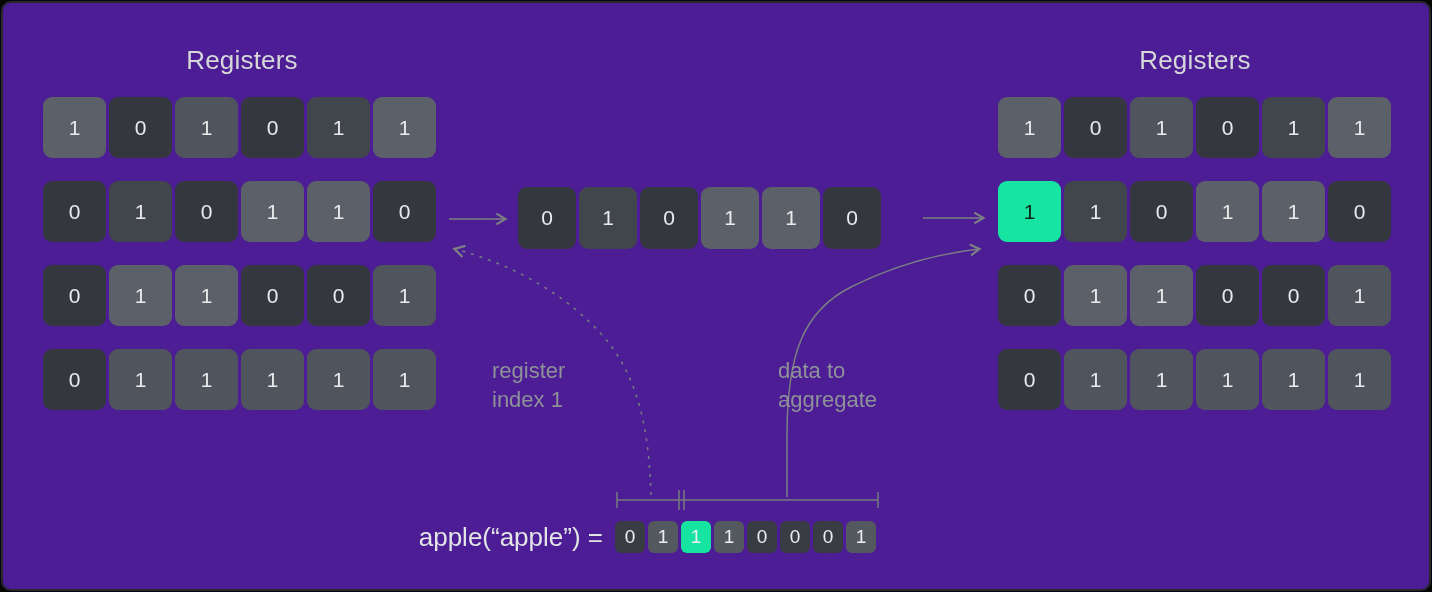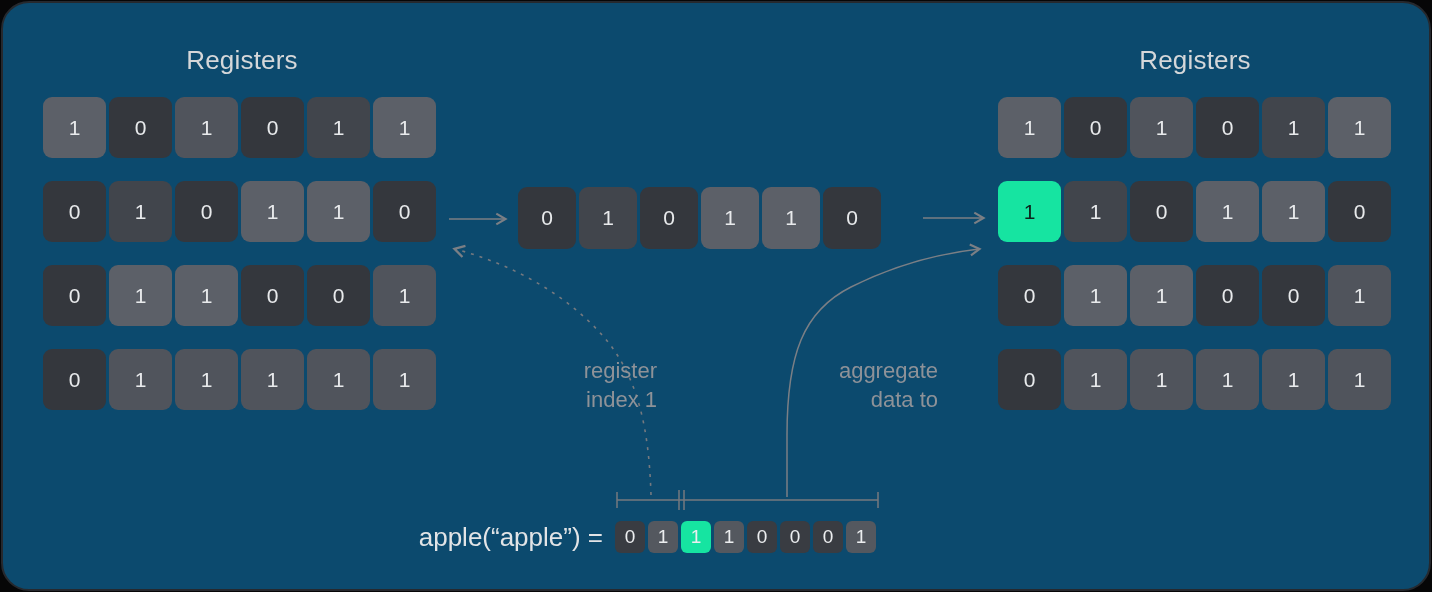--- a/index.html
+++ b/index.html
@@ -1,35 +1,35 @@
 <!DOCTYPE html>
 <html><head>
 <meta charset="utf-8">
 <style>
   html,body{margin:0;padding:0;background:#060607;}
   body{font-family:"Liberation Sans","DejaVu Sans",sans-serif;}
   .canvas{position:relative;width:1432px;height:592px;background:#060607;overflow:hidden;}
   .card{position:absolute;left:1px;top:1px;right:1px;bottom:1px;
-        background:#0c4a6e;border:2px solid #26292e;border-radius:28px;}
+        background:#4c1d95;border:2px solid #26292e;border-radius:10px;}
   .title{position:absolute;top:42px;width:398px;text-align:center;
          font-size:26px;font-weight:400;color:#d5d7d9;letter-spacing:.2px;}
   .title.left{left:40px;}
   .title.right{left:993px;}
   .grid{position:absolute;top:94px;}
   .grid.left-grid{left:40px;}
   .grid.right-grid{left:995px;}
   .grid-row{display:flex;gap:3px;margin-bottom:23px;}
   .cell{width:63px;height:61px;border-radius:9px;display:flex;align-items:center;
         justify-content:center;font-size:21px;color:#e8eaec;}
   .mid-row{position:absolute;left:515px;top:184px;display:flex;gap:3px;}
   .mid-cell{width:58px;height:62px;border-radius:9px;display:flex;align-items:center;
         justify-content:center;font-size:21px;color:#e8eaec;}
   .green-cell{color:#0e231c;}
   .overlay{position:absolute;left:0;top:0;width:1432px;height:592px;pointer-events:none;}
-  .label{position:absolute;text-align:right;font-size:22px;line-height:29px;color:#8e9298;}
+  .label{position:absolute;text-align:left;font-size:22px;line-height:29px;color:#8e9298;}
   .label.reg-idx{left:489px;top:353px;width:165px;}
   .label.agg{left:775px;top:353px;width:160px;}
   .hash-label{position:absolute;left:360px;top:519px;width:240px;text-align:right;
         font-size:26px;color:#e2e4e6;}
   .bits-row{position:absolute;left:612px;top:518px;display:flex;gap:3px;}
   .bit-cell{width:30px;height:32px;border-radius:6px;display:flex;align-items:center;
         justify-content:center;font-size:19px;color:#eceef0;}
 </style>
 </head>
 <body>
@@ -131,22 +131,22 @@
       <path d="M648,492 C646,428 636,374 600,333 C562,290 508,261 452,246" fill="none" stroke="#75797f" stroke-width="1.6" stroke-dasharray="3 6" marker-end="url(#arrow)"></path>
       <path d="M614,489 L614,505 M614,497 L875,497 M875,489 L875,505 M676,487 L676,507 M681,487 L681,507" fill="none" stroke="#75797f" stroke-width="1.5"></path>
     </svg>
 
     <div class="label reg-idx">
       <div>register</div>
       <div>index 1</div>
     </div>
 
     <div class="label agg">
+      <div>data to</div>
       <div>aggregate</div>
-      <div>data to</div>
     </div>
 
     <div class="hash-label">apple(“apple”) =</div>
 
     <div id="bits" class="bits-row">
         <div class="bit-cell" style="background: rgb(57, 60, 66);">0</div>
         <div class="bit-cell" style="background: rgb(84, 88, 95);">1</div>
         <div class="bit-cell green-cell" style="background: rgb(22, 228, 161);">1</div>
         <div class="bit-cell" style="background: rgb(84, 88, 95);">1</div>
         <div class="bit-cell" style="background: rgb(57, 60, 66);">0</div>

